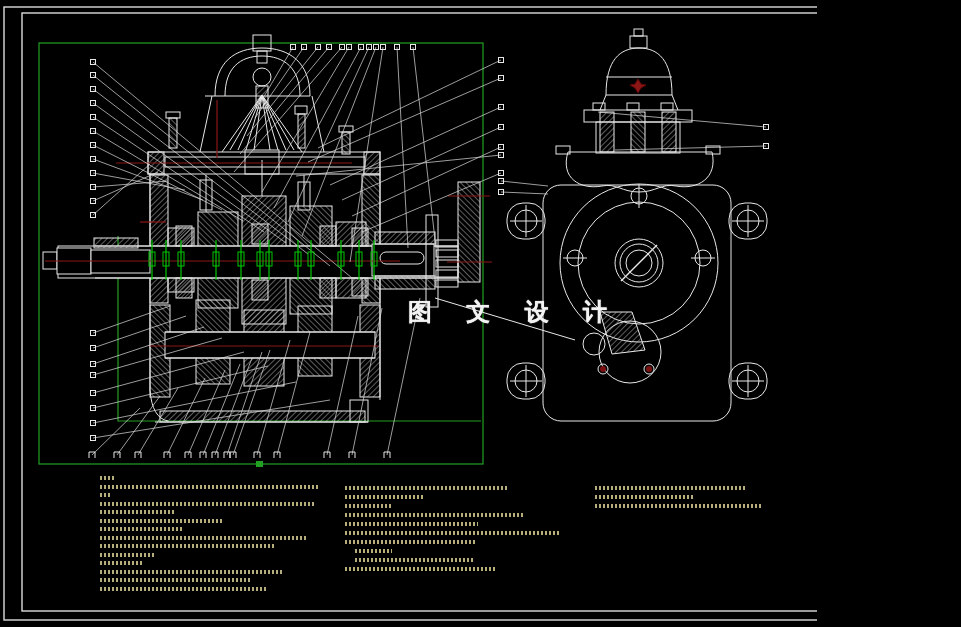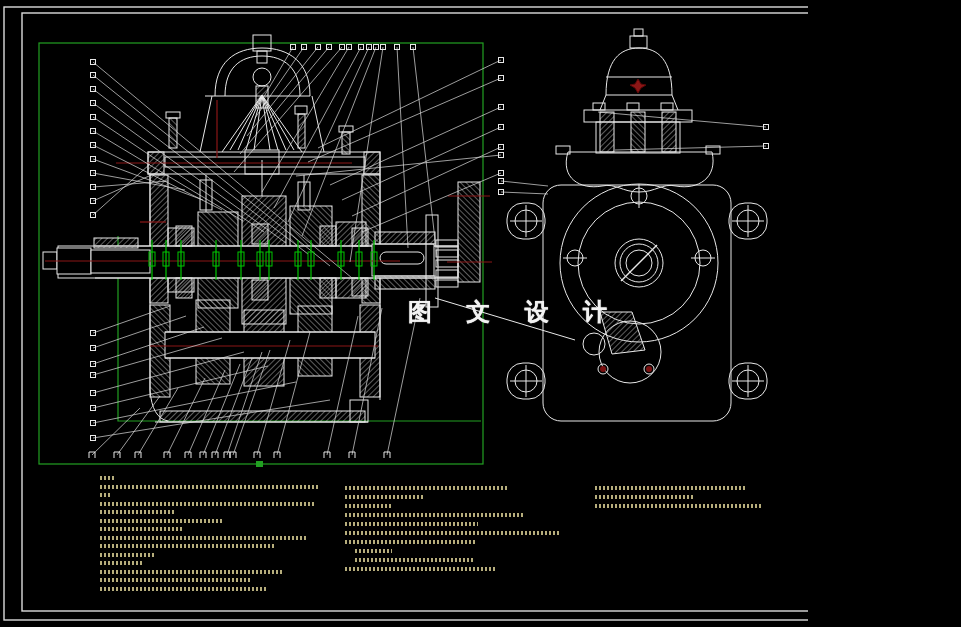--- a/index.html
+++ b/index.html
@@ -1,17 +1,17 @@
 <!DOCTYPE html>
 <html><head>
 <meta charset="utf-8">
 <style>
   html,body{margin:0;padding:0;background:#000;}
   #stage{position:relative;width:808px;height:627px;background:#000;overflow:hidden;
-         font-family:"Liberation Sans",sans-serif;}
+         font-family:"Liberation Sans",sans-serif;padding-left:9px;}
   #cadsvg{position:absolute;left:0;top:0;}
   #watermark{position:absolute;left:408px;top:296px;color:#f2f2f2;font-size:24px;
              letter-spacing:13px;font-weight:bold;font-family:"DejaVu Sans",sans-serif;
              text-shadow:0 0 1px #fff;white-space:nowrap;}
   .note-line{position:absolute;height:4px;
              background:repeating-linear-gradient(90deg,var(--nc,#b6ad7c) 0 2px,transparent 2px 4px);}
   
   #bom{position:absolute;background:#140200;}
   .bom-row{position:absolute;left:0;width:100%;border-top:1px solid #9e241a;
            background:linear-gradient(#3a0c04,#230501);}

